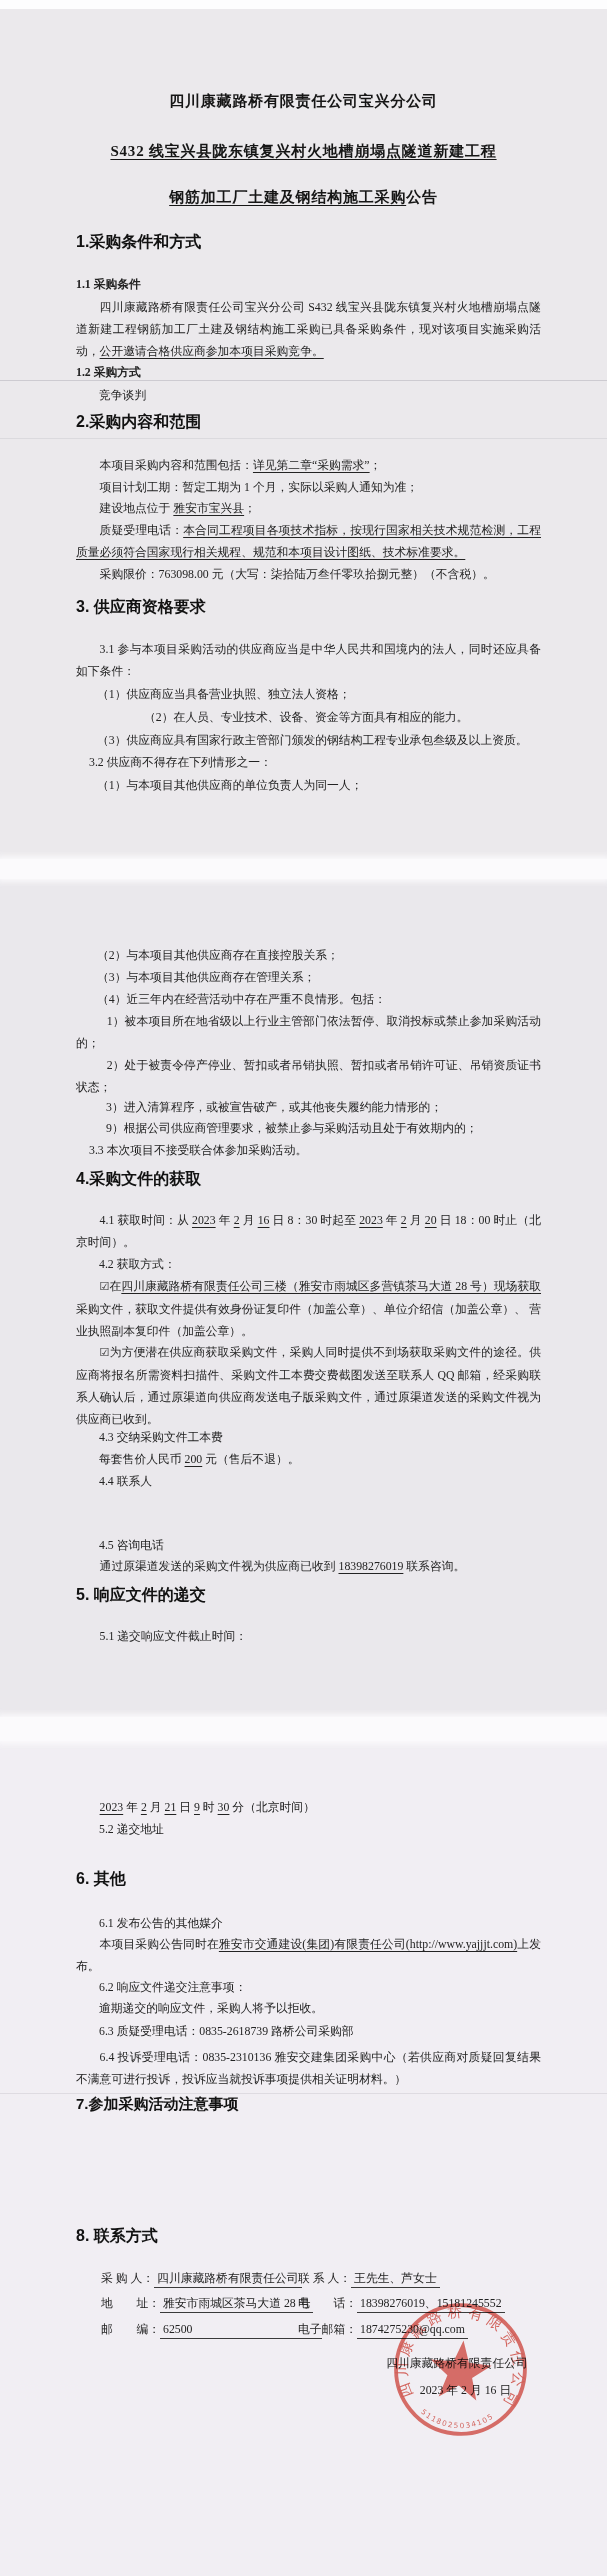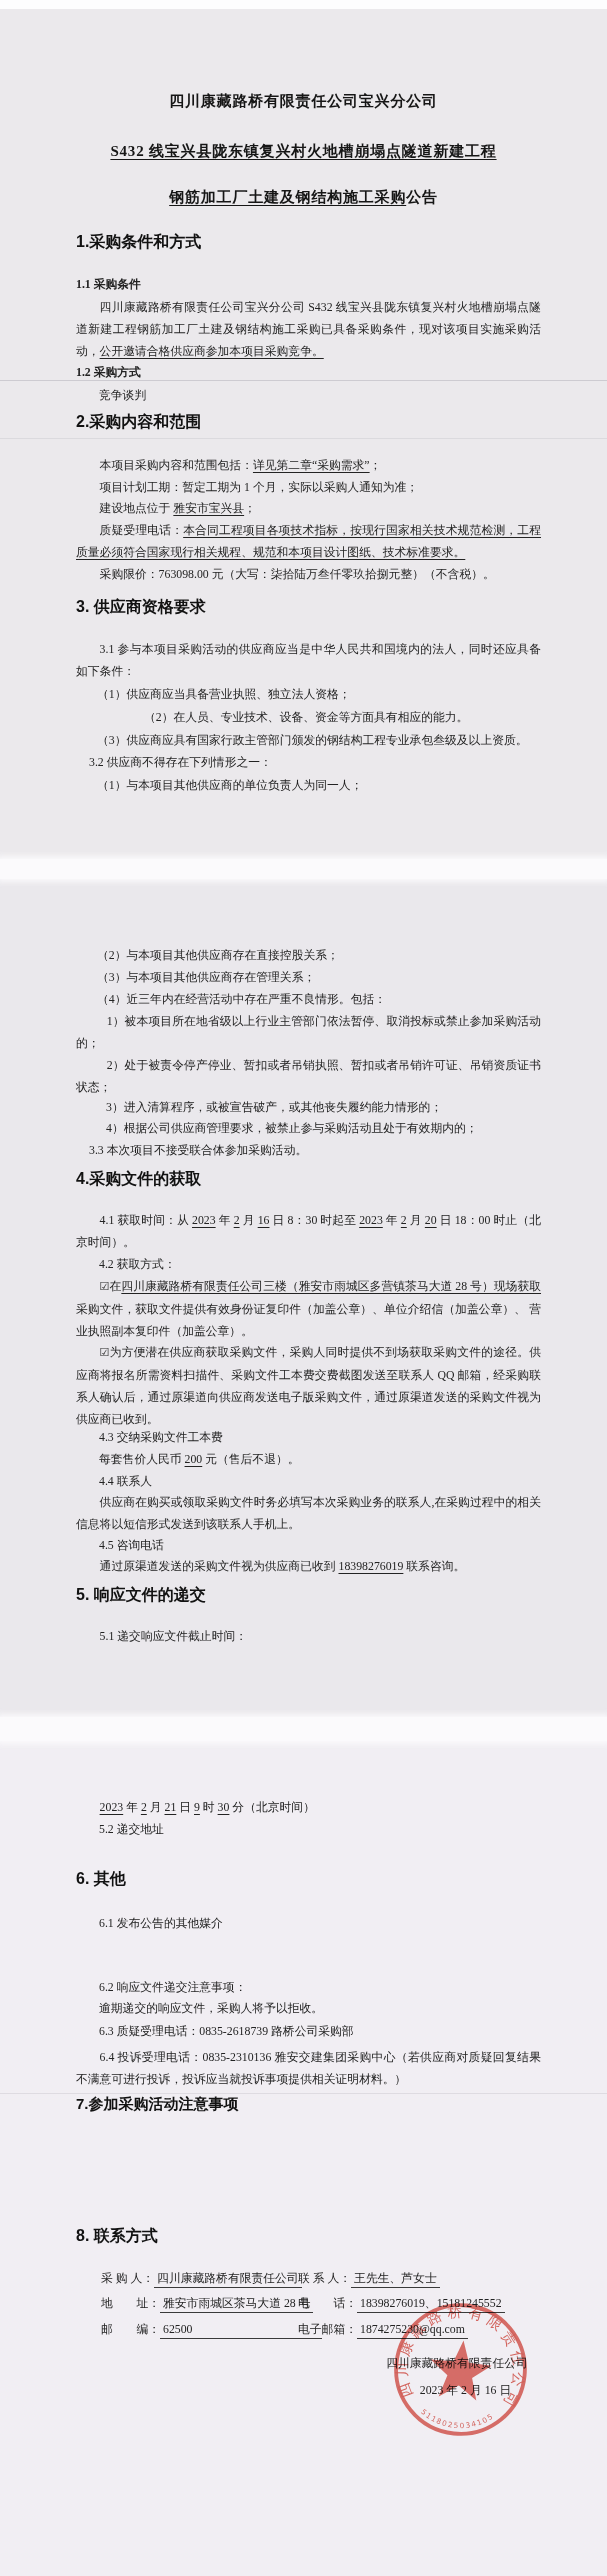--- a/index.html
+++ b/index.html
@@ -73,54 +73,56 @@
   <div class="blk" style="top:706px;left:97px;margin-left:47px;">（2）在人员、专业技术、设备、资金等方面具有相应的能力。</div>
   <div class="blk" style="top:729px;left:97px;">（3）供应商应具有国家行政主管部门颁发的钢结构工程专业承包叁级及以上资质。</div>
   <div class="blk" style="top:751px;left:89px;">3.2 供应商不得存在下列情形之一：</div>
   <div class="blk" style="top:774px;left:97px;">（1）与本项目其他供应商的单位负责人为同一人；</div>
   <div class="blk" style="top:944px;left:97px;">（2）与本项目其他供应商存在直接控股关系；</div>
   <div class="blk" style="top:966px;left:97px;">（3）与本项目其他供应商存在管理关系；</div>
   <div class="blk" style="top:988px;left:97px;">（4）近三年内在经营活动中存在严重不良情形。包括：</div>
   <div class="blk w" style="top:1010px;left:76px;text-indent:2.6em;">1）被本项目所在地省级以上行业主管部门依法暂停、取消投标或禁止参加采购活动的；</div>
   <div class="blk w" style="top:1054px;left:76px;text-indent:2.6em;">2）处于被责令停产停业、暂扣或者吊销执照、暂扣或者吊销许可证、吊销资质证书状态；</div>
   <div class="blk" style="top:1096px;left:106px;">3）进入清算程序，或被宣告破产，或其他丧失履约能力情形的；</div>
-  <div class="blk" style="top:1117px;left:106px;">4）根据公司供应商管理要求，被禁止参与采购活动且处于有效期内的；</div>
+  <div class="blk" style="top:1117px;left:106px;">9）根据公司供应商管理要求，被禁止参与采购活动且处于有效期内的；</div>
   <div class="blk" style="top:1139px;left:89px;">3.3 本次项目不接受联合体参加采购活动。</div>
 
   <div class="blk h" style="top:1169px;left:76px;">4.采购文件的获取</div>
   <div class="blk w ind" style="top:1209px;left:76px;">
     <span>4.1 获取时间：从 </span><span class="u">2023</span><span> 年 </span><span class="u">2</span><span> 月 </span><span class="u">16</span><span> 日 8：30 时起至 </span><span class="u">2023</span><span> 年 </span><span class="u">2</span><span> 月 </span><span class="u">20</span><span> 日 18：00 时止（北京时间）。</span>
   </div>
   <div class="blk" style="top:1253px;left:99px;">4.2 获取方式：</div>
   <div class="blk w" style="top:1275px;left:76px;text-indent:2em;">
     <span class="chk">☑</span><span>在</span><span class="u">四川康藏路桥有限责任公司三楼（雅安市雨城区多营镇茶马大道 28 号）现场获取</span><span>采购文件，获取文件提供有效身份证复印件（加盖公章）、单位介绍信（加盖公章）、 营业执照副本复印件（加盖公章）。</span>
   </div>
   <div class="blk w" style="top:1341px;left:76px;text-indent:2em;">
     <span class="chk">☑</span><span>为方便潜在供应商获取采购文件，采购人同时提供不到场获取采购文件的途径。供应商将报名所需资料扫描件、采购文件工本费交费截图发送至联系人 QQ 邮箱，经采购联系人确认后，通过原渠道向供应商发送电子版采购文件，通过原渠道发送的采购文件视为供应商已收到。</span>
   </div>
   <div class="blk" style="top:1426px;left:99px;">4.3 交纳采购文件工本费</div>
   <div class="blk" style="top:1448px;left:99px;">
     <span>每套售价人民币 </span><span class="u">200</span><span> 元（售后不退）。</span>
   </div>
   <div class="blk" style="top:1470px;left:99px;">4.4 联系人</div>
-  <div class="blk w ind" style="top:1491px;left:76px;">供应商在购买或领取采购文件时务必填写本次采购业务的联系人,在采购过程中的相关信息将以短信形式发送到该联系人手机上。</div>
   <div class="blk" style="top:1534px;left:99px;">4.5 咨询电话</div>
   <div class="blk w ind" style="top:1555px;left:76px;">
     <span>通过原渠道发送的采购文件视为供应商已收到 </span><span class="u">18398276019</span><span> 联系咨询。</span>
   </div>
 
   <div class="blk h" style="top:1585px;left:76px;">5. 响应文件的递交</div>
   <div class="blk ind" style="top:1625px;left:76px;">5.1 递交响应文件截止时间：</div>
   <div class="blk ind" style="top:1796px;left:76px;">
     <span class="u">2023</span><span> 年 </span><span class="u">2</span><span> 月 </span><span class="u">21</span><span> 日 </span><span class="u">9</span><span> 时 </span><span class="u">30</span><span> 分（北京时间）</span>
   </div>
   <div class="blk" style="top:1818px;left:99px;">5.2 递交地址</div>
 
   <div class="blk h" style="top:1869px;left:76px;">6. 其他</div>
   <div class="blk" style="top:1912px;left:99px;">6.1 发布公告的其他媒介</div>
+  <div class="blk w ind" style="top:1933px;left:76px;">
+    <span>本项目采购公告同时在</span><span class="u">雅安市交通建设(集团)有限责任公司(http://www.yajjjt.com)</span><span>上发布。</span>
+  </div>
   <div class="blk" style="top:1976px;left:99px;">6.2 响应文件递交注意事项：</div>
   <div class="blk" style="top:1997px;left:99px;">逾期递交的响应文件，采购人将予以拒收。</div>
   <div class="blk" style="top:2020px;left:99px;">6.3 质疑受理电话：0835-2618739 路桥公司采购部</div>
   <div class="blk w ind" style="top:2046px;left:76px;">6.4 投诉受理电话：0835-2310136 雅安交建集团采购中心（若供应商对质疑回复结果不满意可进行投诉，投诉应当就投诉事项提供相关证明材料。）</div>
 
   <div class="blk h" style="top:2094px;left:76px;font-size:15px;">7.参加采购活动注意事项</div>
 
   <div class="blk h" style="top:2226px;left:76px;">8. 联系方式</div>
 
   <div class="crow" style="top:2269px;left:101px;">

